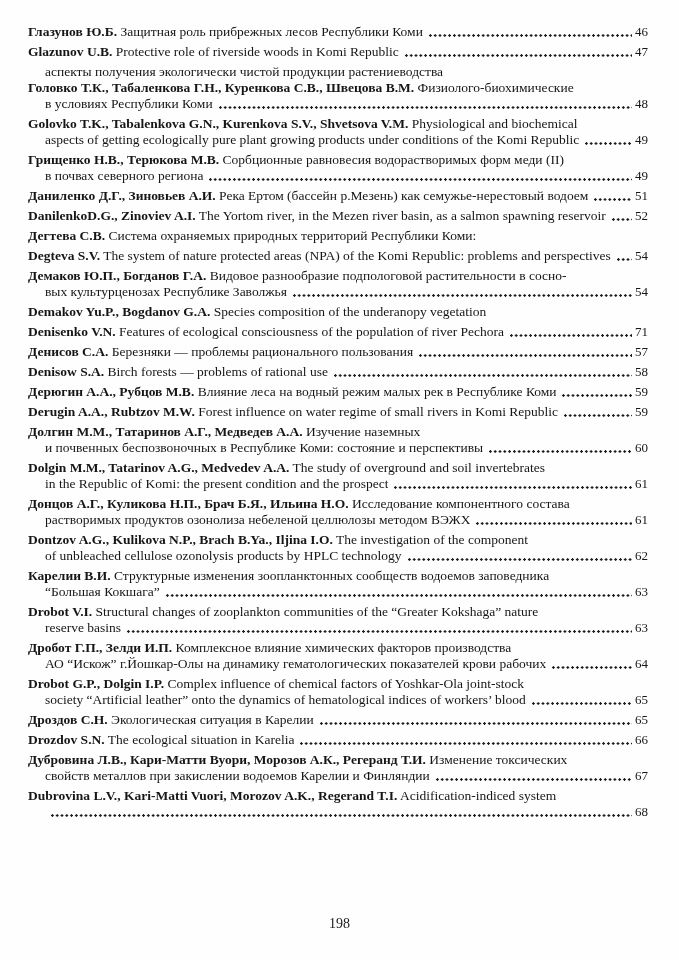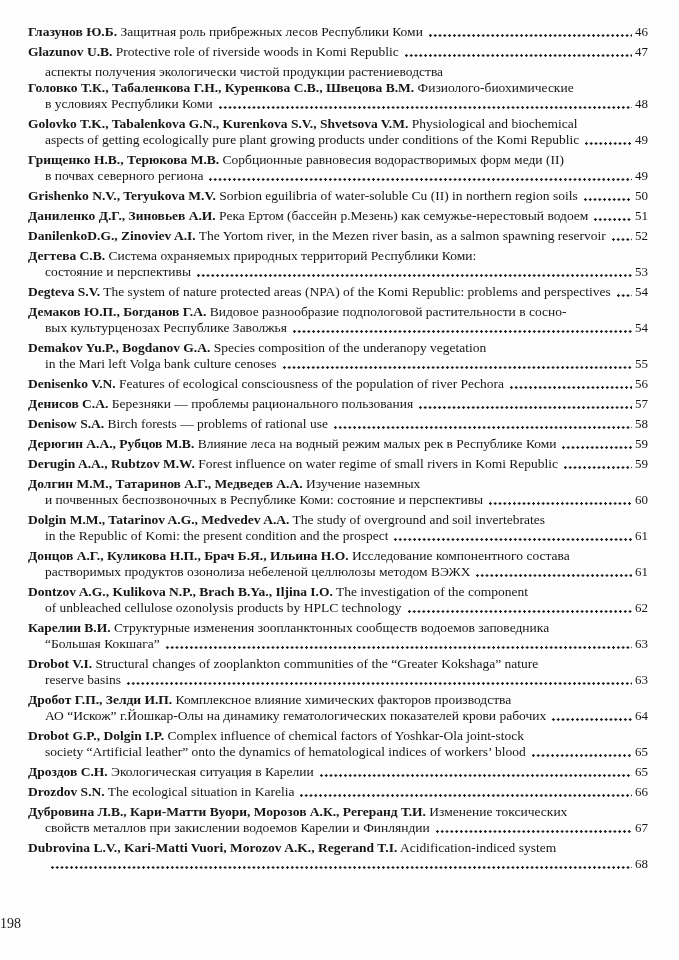--- a/index.html
+++ b/index.html
@@ -40,20 +40,21 @@
     background-size: 4.8px 4.8px;
     background-repeat: repeat-x;
     background-position: left 1px bottom 2.5px;
   }
   .pagenum { flex: 0 0 auto; font-size: 13px; }
   .footer {
     position: absolute;
     left: 0;
     right: 0;
     top: 916px;
+    text-align: center;
     font-size: 14px;
     color: #1a1a1a;
   }
 </style>
 </head>
 <body>
 
 <div class="sheet">
   <div class="toc-list">
       <div class="entry">
@@ -90,75 +91,58 @@
       <div class="entry">
         <div class="line"><span class="text"><span class="authors">Грищенко Н.В., Терюкова М.В.</span><span class="titlepart"> Сорбционные равновесия водорастворимых форм меди (II)</span></span></div>
         <div class="line cont last">
           <span class="text">в почвах северного региона</span>
           <span class="dots"></span>
           <span class="pagenum">49</span>
         </div>
       </div>
       <div class="entry">
         <div class="line last">
-          <span class="text"><span class="authors">Grishenko N.V., Teryukova M.V.</span><span class="titlepart"> Sorbion eguilibria of water-soluble Cu (II) in northern region soils</span></span>
-          <span class="dots"></span>
-          <span class="pagenum">50</span>
-        </div>
-      </div>
-      <div class="entry">
-        <div class="line last">
           <span class="text"><span class="authors">Даниленко Д.Г., Зиновьев А.И.</span><span class="titlepart"> Река Ертом (бассейн р.Мезень) как семужье-нерестовый водоем</span></span>
           <span class="dots"></span>
           <span class="pagenum">51</span>
         </div>
       </div>
       <div class="entry">
         <div class="line last">
           <span class="text"><span class="authors">DanilenkoD.G., Zinoviev A.I.</span><span class="titlepart"> The Yortom river, in the Mezen river basin, as a salmon spawning reservoir</span></span>
           <span class="dots"></span>
           <span class="pagenum">52</span>
         </div>
       </div>
       <div class="entry">
         <div class="line"><span class="text"><span class="authors">Дегтева С.В.</span><span class="titlepart"> Система охраняемых природных территорий Республики Коми:</span></span></div>
-        <div class="line cont last">
-          <span class="text">состояние и перспективы</span>
-          <span class="dots"></span>
-          <span class="pagenum">53</span>
-        </div>
       </div>
       <div class="entry">
         <div class="line last">
           <span class="text"><span class="authors">Degteva S.V.</span><span class="titlepart"> The system of nature protected areas (NPA) of the Komi Republic: problems and perspectives</span></span>
           <span class="dots"></span>
           <span class="pagenum">54</span>
         </div>
       </div>
       <div class="entry">
         <div class="line"><span class="text"><span class="authors">Демаков Ю.П., Богданов Г.А.</span><span class="titlepart"> Видовое разнообразие подпологовой растительности в сосно-</span></span></div>
         <div class="line cont last">
           <span class="text">вых культурценозах Республике Заволжья</span>
           <span class="dots"></span>
           <span class="pagenum">54</span>
         </div>
       </div>
       <div class="entry">
         <div class="line"><span class="text"><span class="authors">Demakov Yu.P., Bogdanov G.A.</span><span class="titlepart"> Species composition of the underanopy vegetation</span></span></div>
-        <div class="line cont last">
-          <span class="text">in the Mari left Volga bank culture cenoses</span>
-          <span class="dots"></span>
-          <span class="pagenum">55</span>
-        </div>
       </div>
       <div class="entry">
         <div class="line last">
           <span class="text"><span class="authors">Denisenko V.N.</span><span class="titlepart"> Features of ecological consciousness of the population of river Pechora</span></span>
           <span class="dots"></span>
-          <span class="pagenum">56</span>
+          <span class="pagenum">71</span>
         </div>
       </div>
       <div class="entry">
         <div class="line last">
           <span class="text"><span class="authors">Денисов С.А.</span><span class="titlepart"> Березняки — проблемы рационального пользования</span></span>
           <span class="dots"></span>
           <span class="pagenum">57</span>
         </div>
       </div>
       <div class="entry">

